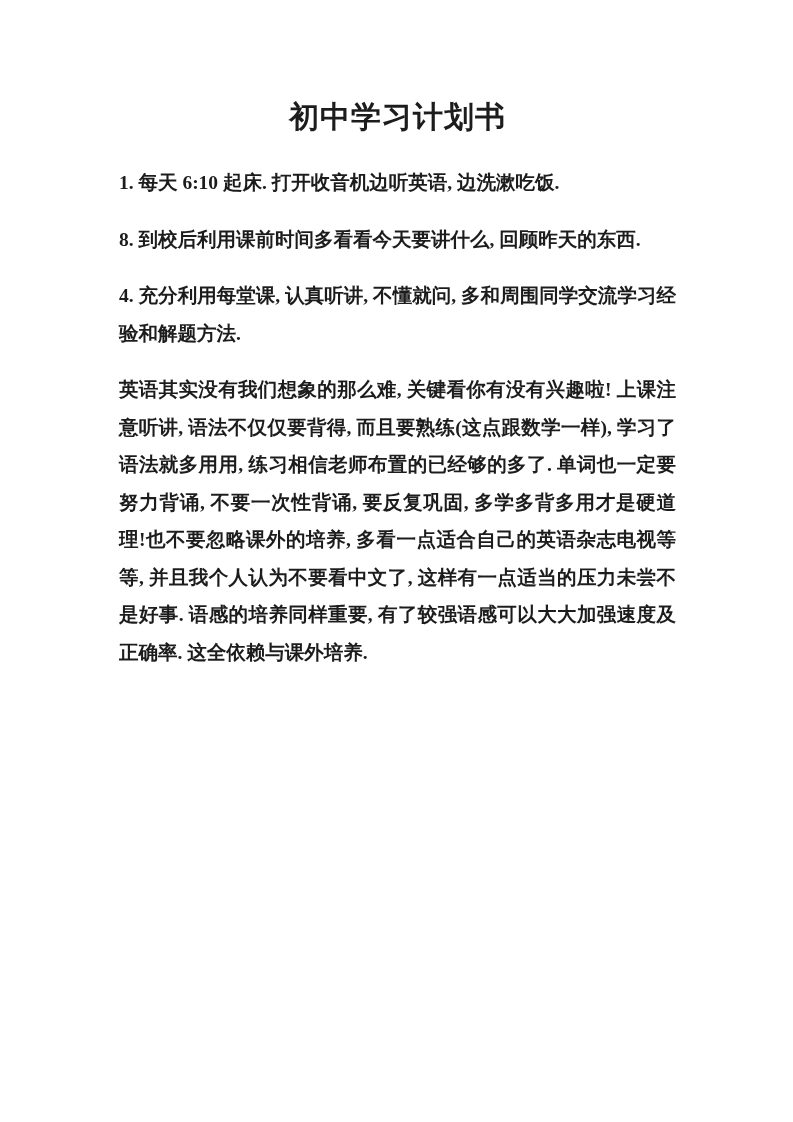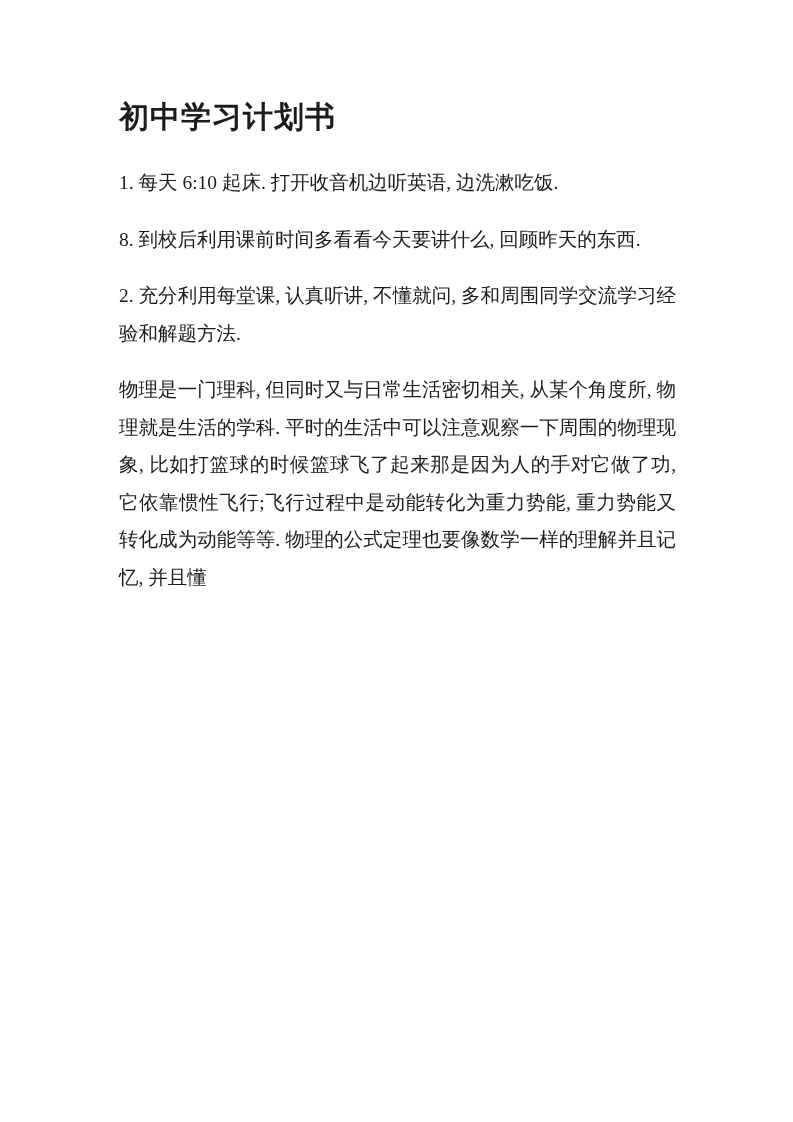--- a/index.html
+++ b/index.html
@@ -19,34 +19,36 @@
     width: 793px;
     height: 1122px;
     padding: 96px 117px 0 119px;
     background: #ffffff;
   }
   .doc-title {
     margin: 0 0 26px 0;
     font-size: 30px;
     line-height: 42px;
     font-weight: bold;
+    text-align: center;
     letter-spacing: 1px;
   }
   .doc-body p {
     margin: 0 0 19px 0;
     font-size: 19.5px;
     line-height: 37.5px;
     text-align: justify;
     text-justify: inter-ideograph;
+    font-weight: bold;
   }
 </style>
 </head>
 <body>
 
 <div class="page">
   <h1 class="doc-title">初中学习计划书</h1>
   <div class="doc-body">
     <p>1. 每天 6:10 起床. 打开收音机边听英语, 边洗漱吃饭.</p>
     <p>8. 到校后利用课前时间多看看今天要讲什么, 回顾昨天的东西.</p>
-    <p>2. 充分利用每堂课, 认真听讲, 不懂就问, 多和周围同学交流学习经验和解题方法.</p>
-    <p>物理是一门理科, 但同时又与日常生活密切相关, 从某个角度所, 物理就是生活的学科. 平时的生活中可以注意观察一下周围的物理现象, 比如打篮球的时候篮球飞了起来那是因为人的手对它做了功, 它依靠惯性飞行;飞行过程中是动能转化为重力势能, 重力势能又转化成为动能等等. 物理的公式定理也要像数学一样的理解并且记忆, 并且懂</p>
+    <p>4. 充分利用每堂课, 认真听讲, 不懂就问, 多和周围同学交流学习经验和解题方法.</p>
+    <p>英语其实没有我们想象的那么难, 关键看你有没有兴趣啦! 上课注意听讲, 语法不仅仅要背得, 而且要熟练(这点跟数学一样), 学习了语法就多用用, 练习相信老师布置的已经够的多了. 单词也一定要努力背诵, 不要一次性背诵, 要反复巩固, 多学多背多用才是硬道理!也不要忽略课外的培养, 多看一点适合自己的英语杂志电视等等, 并且我个人认为不要看中文了, 这样有一点适当的压力未尝不是好事. 语感的培养同样重要, 有了较强语感可以大大加强速度及正确率. 这全依赖与课外培养.</p>
   </div>
 </div>
 
 </body></html>

